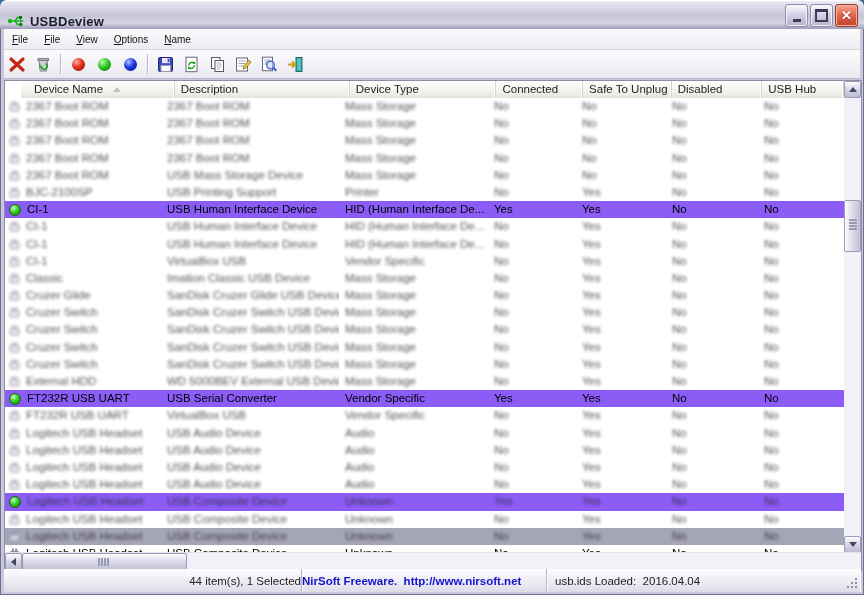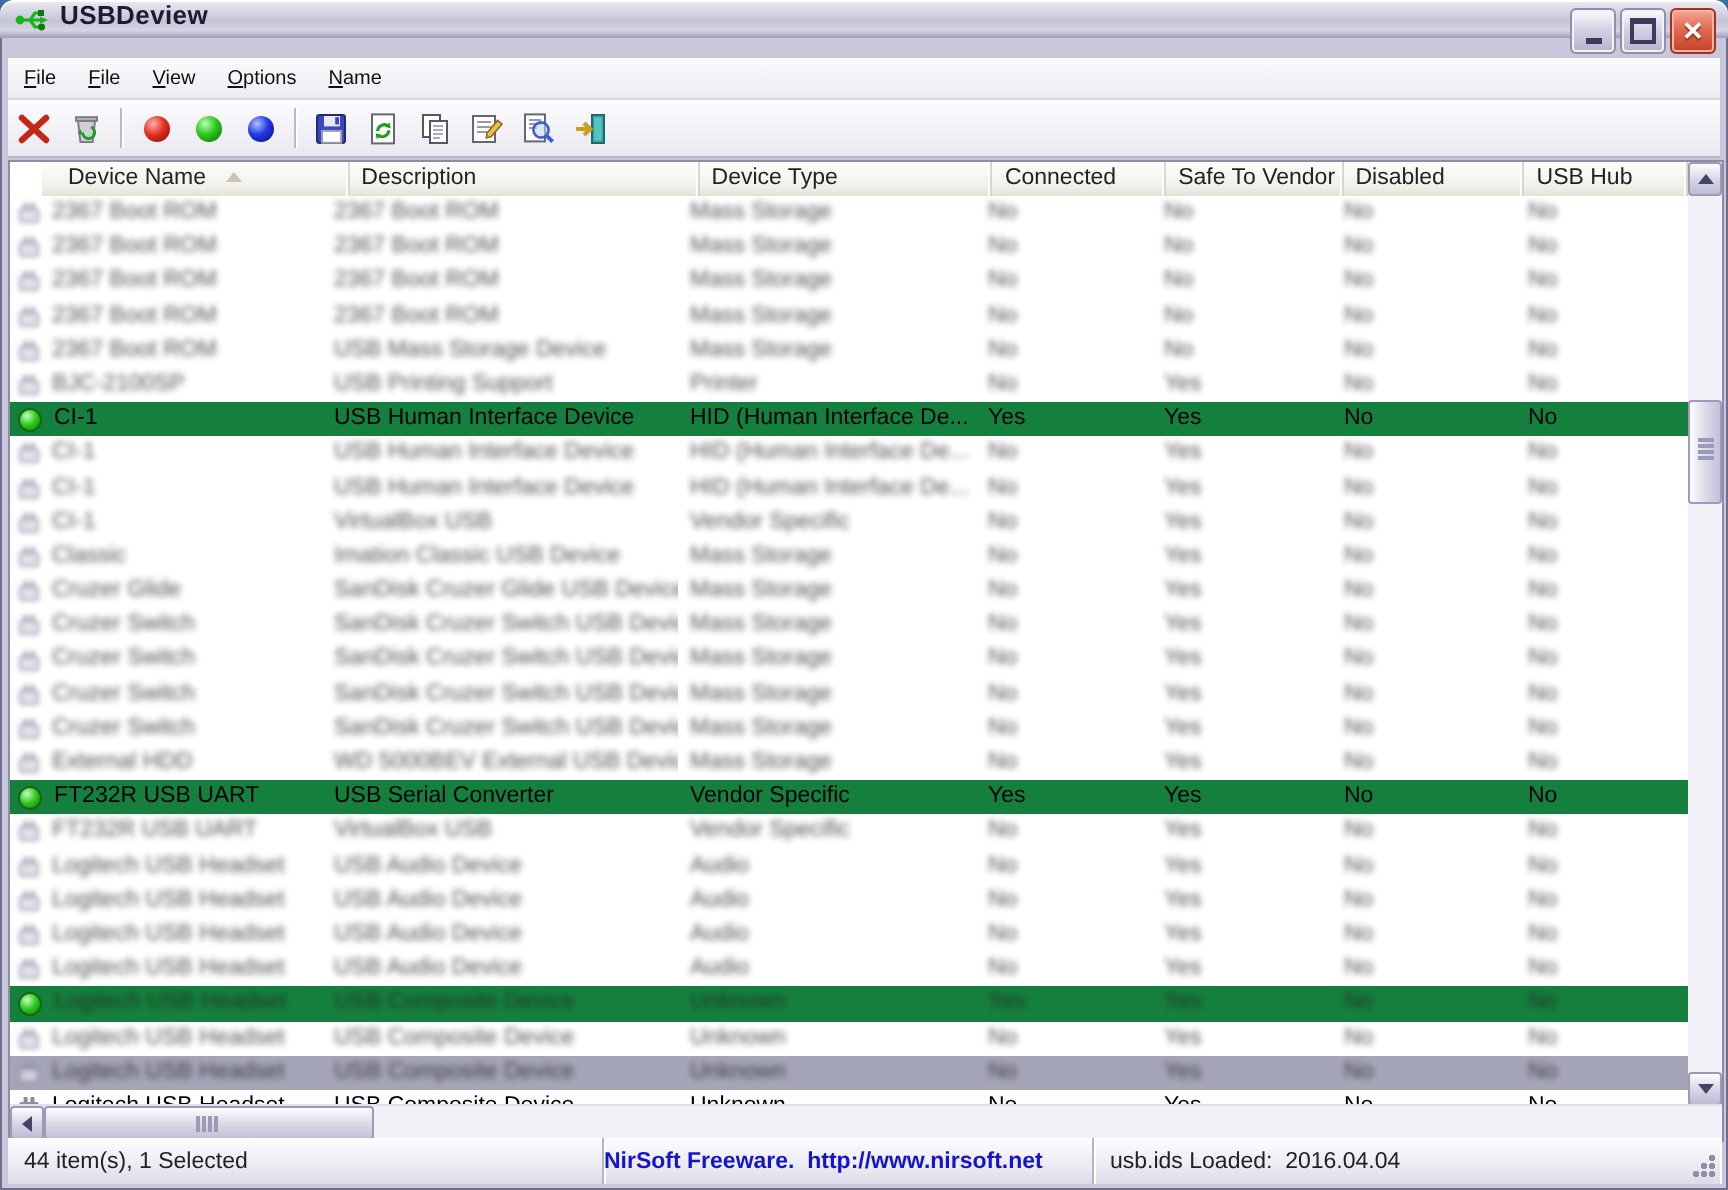--- a/index.html
+++ b/index.html
@@ -1,21 +1,21 @@
 <!DOCTYPE html>
 <html><head>
 <meta charset="utf-8">
 <style>
   html,body{margin:0;padding:0;background:#3a6ea5;font-family:"Liberation Sans",sans-serif;}
   .window{position:relative;width:864px;height:595px;background:#c9c8da;border-radius:7px 7px 0 0;
           box-shadow:inset 0 0 0 1px #6f6e8e;overflow:hidden;}
   
-  .titlebar{position:absolute;left:0;top:0;width:864px;height:19px;
+  .titlebar{position:absolute;left:0;top:0;width:864px;height:29px;
             background:linear-gradient(180deg,#fdfdfe 0%,#e6e5f0 8%,#c6c5d8 55%,#d6d5e4 80%,#9d9cba 100%);
-            border-radius:7px 7px 0 0;display:flex;align-items:flex-start;box-shadow:inset 0 1px 0 #ffffff;}
+            border-radius:7px 7px 0 0;display:flex;align-items:flex-end;box-shadow:inset 0 1px 0 #ffffff;}
   .app-icon{margin:0 5px 0 7px;width:18px;height:18px;flex:0 0 auto;}
   .title-text{font-size:13px;font-weight:bold;color:#1c1c30;letter-spacing:.2px;}
   .win-controls{position:absolute;right:6px;top:4px;display:flex;gap:2px;}
   .win-btn{width:21px;height:21px;border-radius:3px;border:1px solid #8f8eae;
            background:linear-gradient(180deg,#fcfcfe,#d4d3e4 45%,#b4b3cc);display:flex;align-items:center;justify-content:center;
            box-shadow:inset 0 0 0 1px #f2f2f8;cursor:pointer;}
   .win-btn .glyph-min{width:8px;height:3px;background:#3c3b5e;margin-top:9px;}
   .win-btn .glyph-max{width:9px;height:8px;border:2px solid #3c3b5e;border-top-width:3px;}
   .win-btn.close{background:linear-gradient(180deg,#f4a795,#e26a52 45%,#c3402a);border-color:#9c3522;box-shadow:inset 0 0 0 1px #f6b4a4;}
   .win-btn.close .glyph-x{color:#fff;font-size:13px;font-weight:bold;line-height:1;text-shadow:0 1px 1px #8a2a18;}
@@ -38,21 +38,21 @@
   .list-header{position:absolute;left:0;top:0;right:17px;height:17px;display:flex;
                background:linear-gradient(180deg,#fdfdfd,#f1f0ea 70%,#e4e2d8);border-bottom:1px solid #b5b2a4;overflow:hidden;margin-left:16px;}
   .hcell{position:relative;height:17px;line-height:16px;font-size:11.5px;color:#222;padding-left:6px;box-sizing:border-box;
          border-right:1px solid #d8d5ca;box-shadow:-1px 0 0 #ffffff inset;white-space:nowrap;overflow:hidden;cursor:pointer;}
   .hcell.first{padding-left:13px;}
   .sort-arrow{display:inline-block;width:0;height:0;margin-left:10px;border-left:4px solid transparent;
               border-right:4px solid transparent;border-bottom:5px solid #c6c4ba;vertical-align:middle;}
   .c0w{width:156px;} .c1w{width:178px;} .c2w{width:149px;} .c3w{width:88px;} .c4w{width:90px;} .c5w{width:92px;} .c6w{width:83px;}
   .rows-area{position:absolute;left:0;top:17px;right:17px;bottom:17px;overflow:hidden;background:#fff;}
   .row{display:flex;height:17.2px;line-height:17.2px;font-size:11.5px;color:#000;background:#fff;}
-  .row.hl-green{background:#15803d;}
+  .row.hl-green{background:#8b5cf6;}
   .row.hl-selected{background:#a5a5b8;}
   .cell{box-sizing:border-box;padding-left:6px;white-space:nowrap;overflow:hidden;}
   .namecell{display:flex;align-items:center;padding-left:4px;gap:6px;}
   .c-txt{white-space:pre;}
   .blurred .c-txt{filter:blur(1.7px);opacity:.78;color:#222;}
   .blurred .icon-slot:not(.ball-green){filter:blur(1.4px);opacity:.8;}
   .icon-slot{width:11px;height:11px;flex:0 0 auto;display:flex;align-items:center;justify-content:center;}
   .icon-slot.ball-green{background:radial-gradient(circle at 35% 30%,#c2ffc0,#2ec51e 50%,#0d8a06 95%);
                         border:1px solid #146910;border-radius:50%;width:10px;height:10px;}
   
@@ -69,21 +69,21 @@
           background:linear-gradient(90deg,#fdfdfe,#dcdbe8 50%,#c2c1d6);cursor:pointer;}
   .vthumb .grip{position:absolute;left:4px;top:21px;width:8px;height:1.5px;background:#9b9ab8;box-shadow:0 3px 0 #9b9ab8,0 6px 0 #9b9ab8,0 -3px 0 #9b9ab8;}
   .hthumb{position:absolute;left:17px;top:0;width:165px;height:17px;border:1px solid #9b9ab8;border-radius:2px;box-sizing:border-box;
           background:linear-gradient(180deg,#fdfdfe,#dcdbe8 50%,#c2c1d6);cursor:pointer;}
   .hthumb .grip{position:absolute;top:4px;left:78px;height:8px;width:1.5px;background:#9b9ab8;box-shadow:3px 0 0 #9b9ab8,6px 0 0 #9b9ab8,-3px 0 0 #9b9ab8;}
   .sb-corner{position:absolute;right:0;bottom:0;width:17px;height:17px;background:#f2f1f7;}
   
   .statusbar{position:absolute;left:4px;top:569px;width:856px;height:23px;
              background:linear-gradient(180deg,#fdfdfe,#eceaf2 60%,#dddbe7);display:flex;align-items:center;font-size:11.5px;color:#222;}
   .sb-pane{height:100%;display:flex;align-items:center;box-sizing:border-box;border-right:1px solid #b5b4c6;box-shadow:1px 0 0 #fff;}
-  .sb-pane.p1{width:298px;padding-left:8px;}
+  .sb-pane.p1{width:298px;padding-left:8px;justify-content:flex-end;}
   .sb-pane.p2{width:245px;justify-content:flex-start;font-weight:bold;color:#1414cc;}
   .sb-pane.p3{flex:1;padding-left:8px;border-right:none;}
   .sb-grip{position:absolute;right:2px;bottom:3px;width:12px;height:12px;
            background:radial-gradient(circle 1.5px at 10px 10px,#8f8ea8 99%,transparent),
                       radial-gradient(circle 1.5px at 10px 6px,#8f8ea8 99%,transparent),
                       radial-gradient(circle 1.5px at 6px 10px,#8f8ea8 99%,transparent),
                       radial-gradient(circle 1.5px at 10px 2px,#8f8ea8 99%,transparent),
                       radial-gradient(circle 1.5px at 6px 6px,#8f8ea8 99%,transparent),
                       radial-gradient(circle 1.5px at 2px 10px,#8f8ea8 99%,transparent);}
   .sb-text{white-space:pre;}
@@ -195,21 +195,21 @@
       </svg>
     </div>
   </div>
 
   <div class="list-frame">
     <div class="list-header">
       <div class="hcell first c0w"><span>Device Name</span><span class="sort-arrow"></span></div>
       <div class="hcell c1w"><span>Description</span></div>
       <div class="hcell c2w"><span>Device Type</span></div>
       <div class="hcell c3w"><span>Connected</span></div>
-      <div class="hcell c4w"><span>Safe To Vendor</span></div>
+      <div class="hcell c4w"><span>Safe To Unplug</span></div>
       <div class="hcell c5w"><span>Disabled</span></div>
       <div class="hcell c6w"><span>USB Hub</span></div>
     </div>
 
     <div class="rows-area">
   <div class="row hl-none blurred">
     <div class="cell namecell c0w">
       <span class="icon-slot">
               <svg width="11" height="11" viewBox="0 0 11 11">
                 <rect x="1" y="3.5" width="9" height="6.5" rx="1" fill="#dcdce6" stroke="#8a8aa0"></rect>

